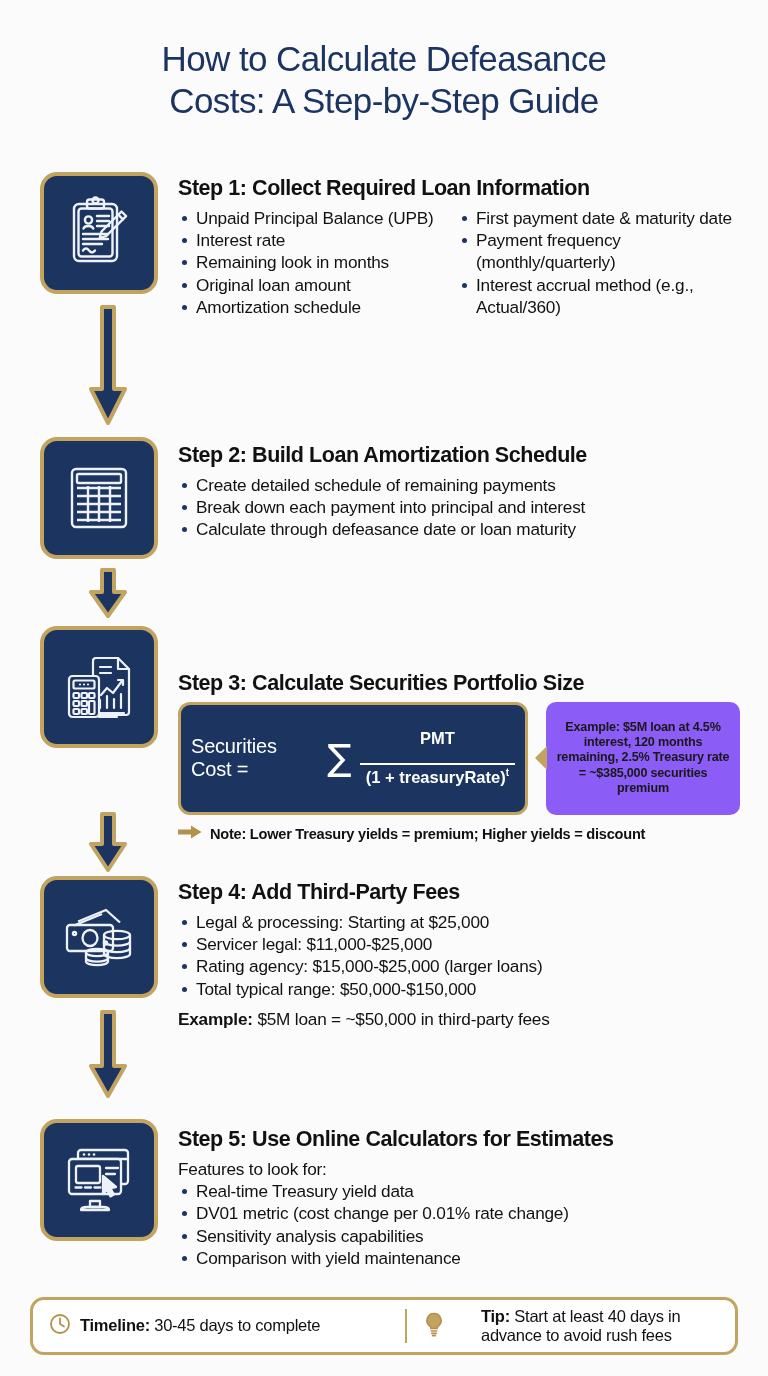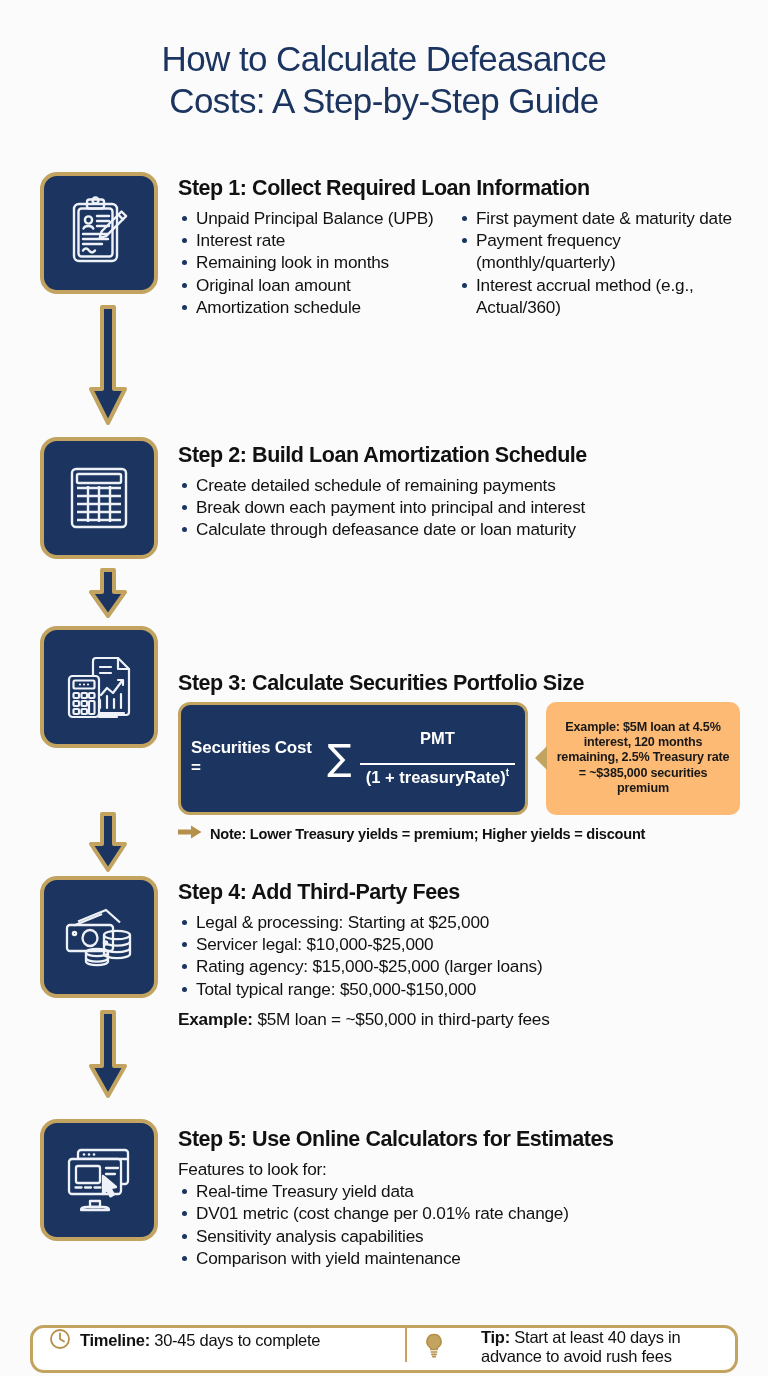--- a/index.html
+++ b/index.html
@@ -146,22 +146,22 @@
     justify-content: center;
     padding: 8px 10px;
   }
   .formula {
     display: flex;
     align-items: center;
     color: #ffffff;
     gap: 6px;
   }
   .f-lhs {
-    font-size: 17px;
-    font-weight: 700;
+    font-size: 20px;
+    font-weight: 400;
     letter-spacing: -0.2px;
   }
   .f-sigma {
     font-size: 36px;
     font-weight: 400;
     line-height: 0.82;
     font-family: "DejaVu Sans", sans-serif;
     margin: 0 2px;
   }
   .f-frac {
@@ -184,21 +184,21 @@
     font-weight: 700;
     padding: 2px 6px 0;
     white-space: nowrap;
   }
   .f-den sup { font-size: 10px; }
 
   .callout {
     position: relative;
     width: 194px;
     margin-left: 18px;
-    background: #fdba74;
+    background: #8b5cf6;
     border-radius: 10px;
     padding: 18px 9px;
     display: flex;
     align-items: center;
     justify-content: center;
     text-align: center;
   }
   .callout-text {
     font-size: 12.6px;
     font-weight: 700;
@@ -231,27 +231,26 @@
     letter-spacing: -0.25px;
     white-space: nowrap;
   }
 
   
   .footer {
     position: absolute;
     left: 30px;
     top: 1297px;
     width: 708px;
-    height: 48px;
+    height: 58px;
     border: 3px solid #c2a35f;
     border-radius: 14px;
     background: #ffffff;
     display: flex;
-    align-items: flex-start;
-    margin-top: 28px;
+    align-items: center;
   }
   .footer-cell {
     display: flex;
     align-items: center;
     gap: 9px;
     padding: 0 16px;
   }
   .footer-cell.left { width: 372px; }
   .footer-cell.right { flex: 1; gap: 36px; }
   .footer-divider {
@@ -429,21 +428,21 @@
           <ellipse cx="35" cy="48.5" rx="11" ry="3.7"></ellipse>
           <path d="M24 48.5v9c0 2 4.9 3.7 11 3.7s11-1.7 11-3.7v-9"></path>
           <path d="M24 54c0 2 4.9 3.7 11 3.7s11-1.7 11-3.7"></path>
         </svg>
       </span>
     </div>
     <div class="step-body" style="top:4px;">
       <div class="step-title">Step 4: Add Third-Party Fees</div>
       <ul class="bullets">
         <li>Legal &amp; processing: Starting at $25,000</li>
-        <li>Servicer legal: $10,000-$25,000</li>
+        <li>Servicer legal: $11,000-$25,000</li>
         <li>Rating agency: $15,000-$25,000 (larger loans)</li>
         <li>Total typical range: $50,000-$150,000</li>
       </ul>
       <div class="example-line"><b>Example:</b><span> $5M loan = ~$50,000 in third-party fees</span></div>
     </div>
   </div>
 
   <div class="connector" style="top:1010px;">
     <svg width="46" height="96" viewBox="0 0 46 96">
       <path d="M17 2 h12 v54 h11 L23 86 L6 56 h11 z" fill="#1b3560" stroke="#c2a35f" stroke-width="4" stroke-linejoin="round"></path>

